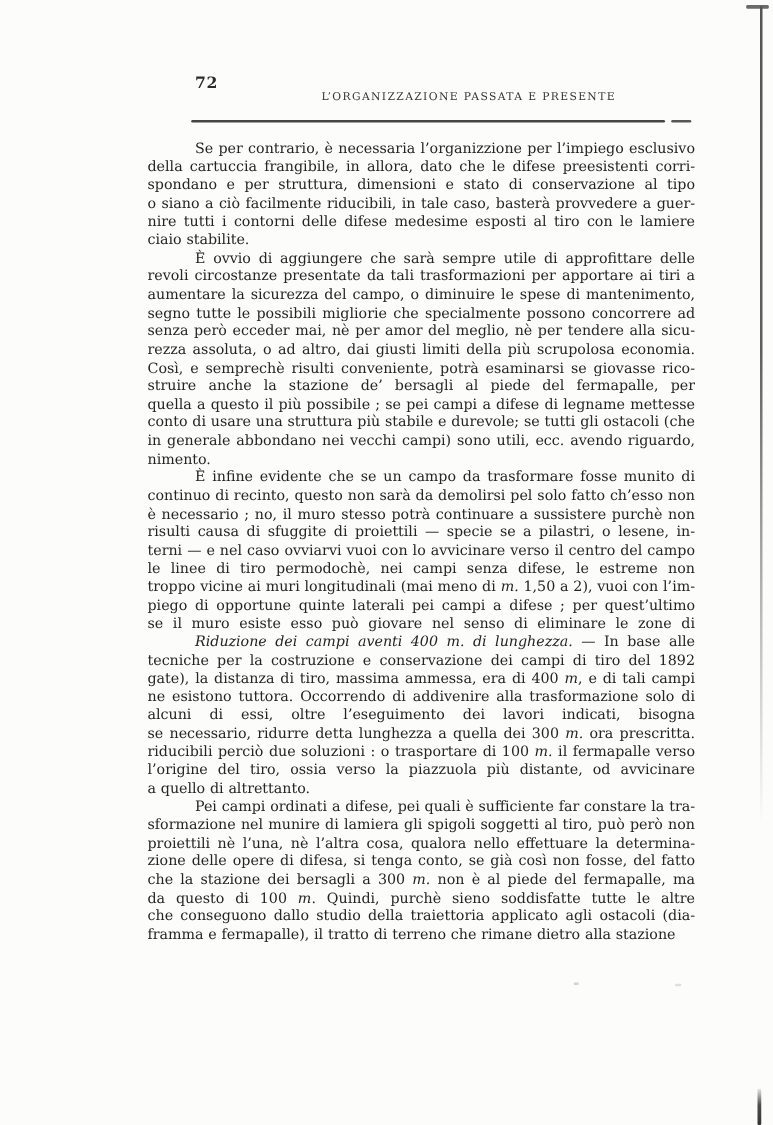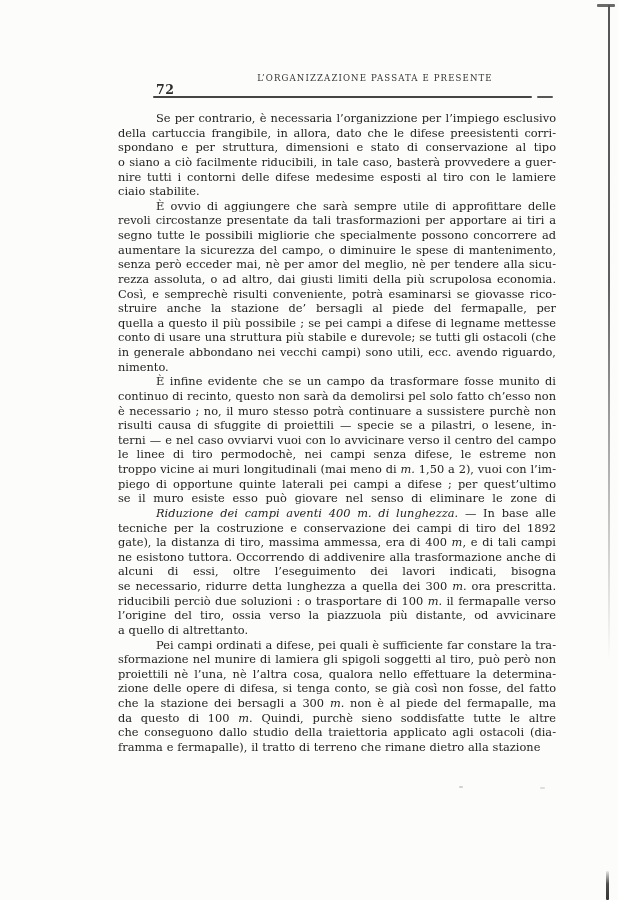--- a/index.html
+++ b/index.html
@@ -15,21 +15,21 @@
     color:var(--ink);
   }
   .page{
     position:relative;
     width:618px;height:900px;
     background:var(--paper);
     overflow:hidden;
   }
   
   .folio{
-    position:absolute;left:156px;top:82px;
+    position:absolute;left:156px;top:58px;
     font-size:12.5px;font-weight:700;color:#2c2c2c;
     letter-spacing:.5px;
   }
   .running-title{
     position:absolute;left:375px;top:73px;
     transform:translateX(-50%);
     font-size:8.6px;letter-spacing:1.1px;
     color:#343434;white-space:nowrap;
     font-weight:400;
   }
@@ -84,22 +84,22 @@
         <div class="line first"><span>Se per contrario, è necessaria l’organizzione per l’impiego esclusivo</span></div>
         <div class="line"><span>della cartuccia frangibile, in allora, dato che le difese preesistenti corri-</span></div>
         <div class="line"><span>spondano e per struttura, dimensioni e stato di conservazione al tipo normale,</span></div>
         <div class="line"><span>o siano a ciò facilmente riducibili, in tale caso, basterà provvedere a guer-</span></div>
         <div class="line"><span>nire tutti i contorni delle difese medesime esposti al tiro con le lamiere d’ac-</span></div>
         <div class="line last"><span>ciaio stabilite.</span></div>
       </div>
       <div class="para">
         <div class="line first"><span>È ovvio di aggiungere che sarà sempre utile di approfittare delle favo-</span></div>
         <div class="line"><span>revoli circostanze presentate da tali trasformazioni per apportare ai tiri a</span></div>
+        <div class="line"><span>aumentare la sicurezza del campo, o diminuire le spese di mantenimento,</span></div>
         <div class="line"><span>segno tutte le possibili migliorie che specialmente possono concorrere ad</span></div>
-        <div class="line"><span>aumentare la sicurezza del campo, o diminuire le spese di mantenimento,</span></div>
         <div class="line"><span>senza però ecceder mai, nè per amor del meglio, nè per tendere alla sicu-</span></div>
         <div class="line"><span>rezza assoluta, o ad altro, dai giusti limiti della più scrupolosa economia.</span></div>
         <div class="line"><span>Così, e semprechè risulti conveniente, potrà esaminarsi se giovasse rico-</span></div>
         <div class="line"><span>struire anche la stazione de’ bersagli al piede del fermapalle, per avvicinare</span></div>
         <div class="line"><span>quella a questo il più possibile ; se pei campi a difese di legname mettesse</span></div>
         <div class="line"><span>conto di usare una struttura più stabile e durevole; se tutti gli ostacoli (che</span></div>
         <div class="line"><span>in generale abbondano nei vecchi campi) sono utili, ecc. avendo riguardo,</span></div>
         <div class="line last"><span>nimento.</span></div>
       </div>
       <div class="para">
@@ -110,21 +110,21 @@
         <div class="line"><span>terni — e nel caso ovviarvi vuoi con lo avvicinare verso il centro del campo</span></div>
         <div class="line"><span>le linee di tiro permodochè, nei campi senza difese, le estreme non riescano</span></div>
         <div class="line"><span>troppo vicine ai muri longitudinali (mai meno di </span><span class="it">m.</span><span> 1,50 a 2), vuoi con l’im-</span></div>
         <div class="line"><span>piego di opportune quinte laterali pei campi a difese ; per quest’ultimo tipo</span></div>
         <div class="line last"><span>se il muro esiste esso può giovare nel senso di eliminare le zone di rispetto.</span></div>
       </div>
       <div class="para">
         <div class="line first"><span class="it">Riduzione dei campi aventi 400 m. di lunghezza.</span><span> — In base alle norme</span></div>
         <div class="line"><span>tecniche per la costruzione e conservazione dei campi di tiro del 1892 (abro-</span></div>
         <div class="line"><span>gate), la distanza di tiro, massima ammessa, era di 400 </span><span class="it">m</span><span>, e di tali campi</span></div>
-        <div class="line"><span>ne esistono tuttora. Occorrendo di addivenire alla trasformazione anche di</span></div>
+        <div class="line"><span>ne esistono tuttora. Occorrendo di addivenire alla trasformazione solo di</span></div>
         <div class="line"><span>alcuni di essi, oltre l’eseguimento dei lavori indicati, bisogna evidentemente,</span></div>
         <div class="line"><span>se necessario, ridurre detta lunghezza a quella dei 300 </span><span class="it">m.</span><span> ora prescritta. Si</span></div>
         <div class="line"><span>riducibili perciò due soluzioni : o trasportare di 100 </span><span class="it">m.</span><span> il fermapalle verso</span></div>
         <div class="line"><span>l’origine del tiro, ossia verso la piazzuola più distante, od avvicinare questa</span></div>
         <div class="line last"><span>a quello di altrettanto.</span></div>
       </div>
       <div class="para">
         <div class="line first"><span>Pei campi ordinati a difese, pei quali è sufficiente far constare la tra-</span></div>
         <div class="line"><span>sformazione nel munire di lamiera gli spigoli soggetti al tiro, può però non</span></div>
         <div class="line"><span>proiettili nè l’una, nè l’altra cosa, qualora nello effettuare la determina-</span></div>

